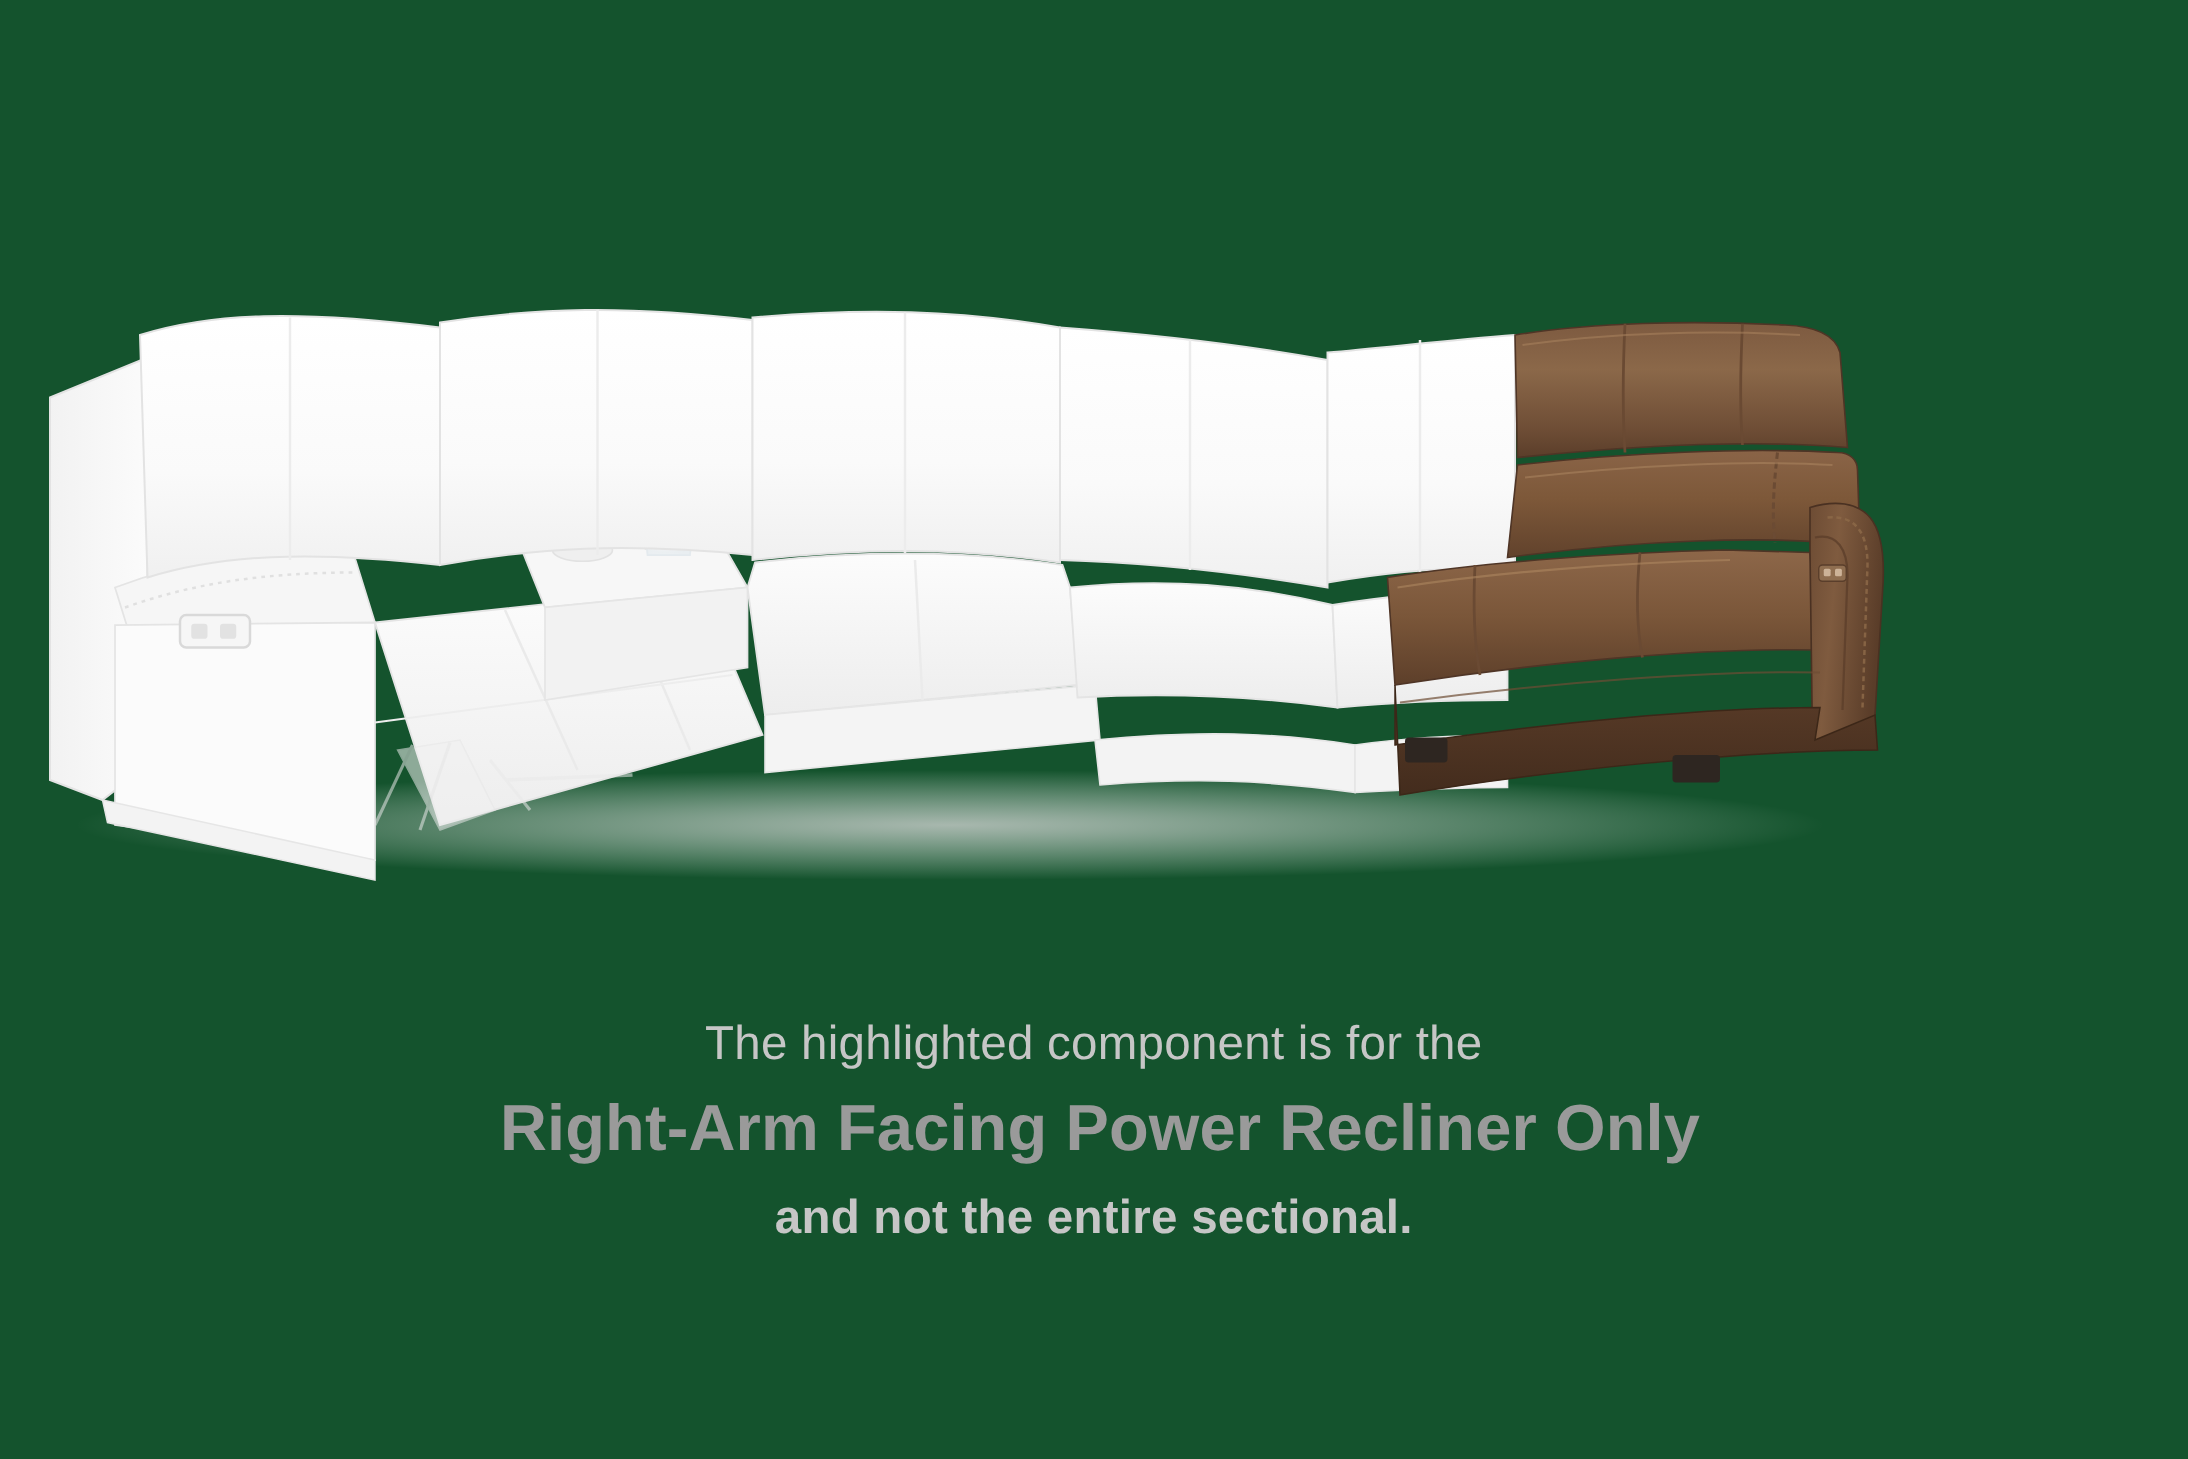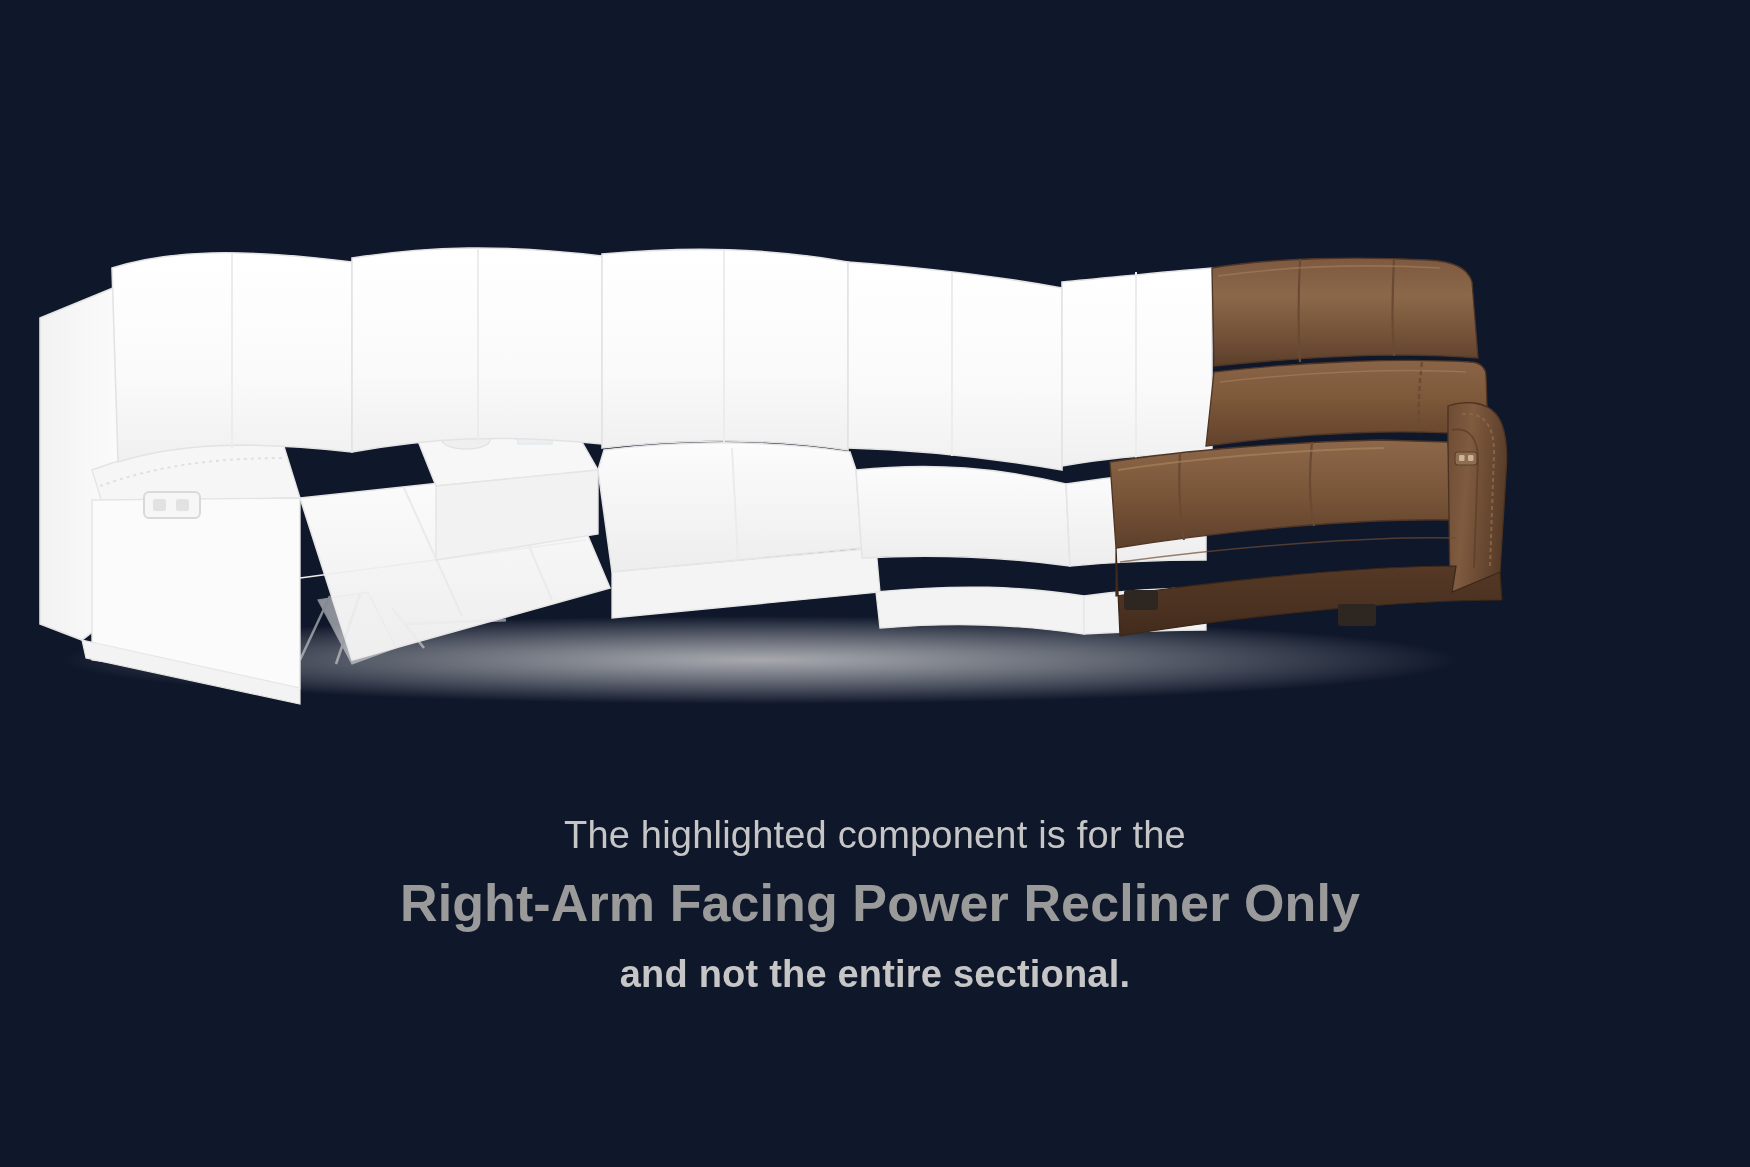--- a/index.html
+++ b/index.html
@@ -14,21 +14,21 @@
     overflow: hidden;
     font-family: "Liberation Sans", sans-serif;
     position: relative;
   }
 
   #stage {
     position: absolute;
     left: 0; top: 0;
     width: 1750px;
     height: 1167px;
-    background: #0f172a;
+    background: #14532d;
   }
 
   
   #product-figure {
     position: absolute;
     left: 0; top: 0;
     width: 1750px;
     height: 800px;
   }
   #product-svg {

